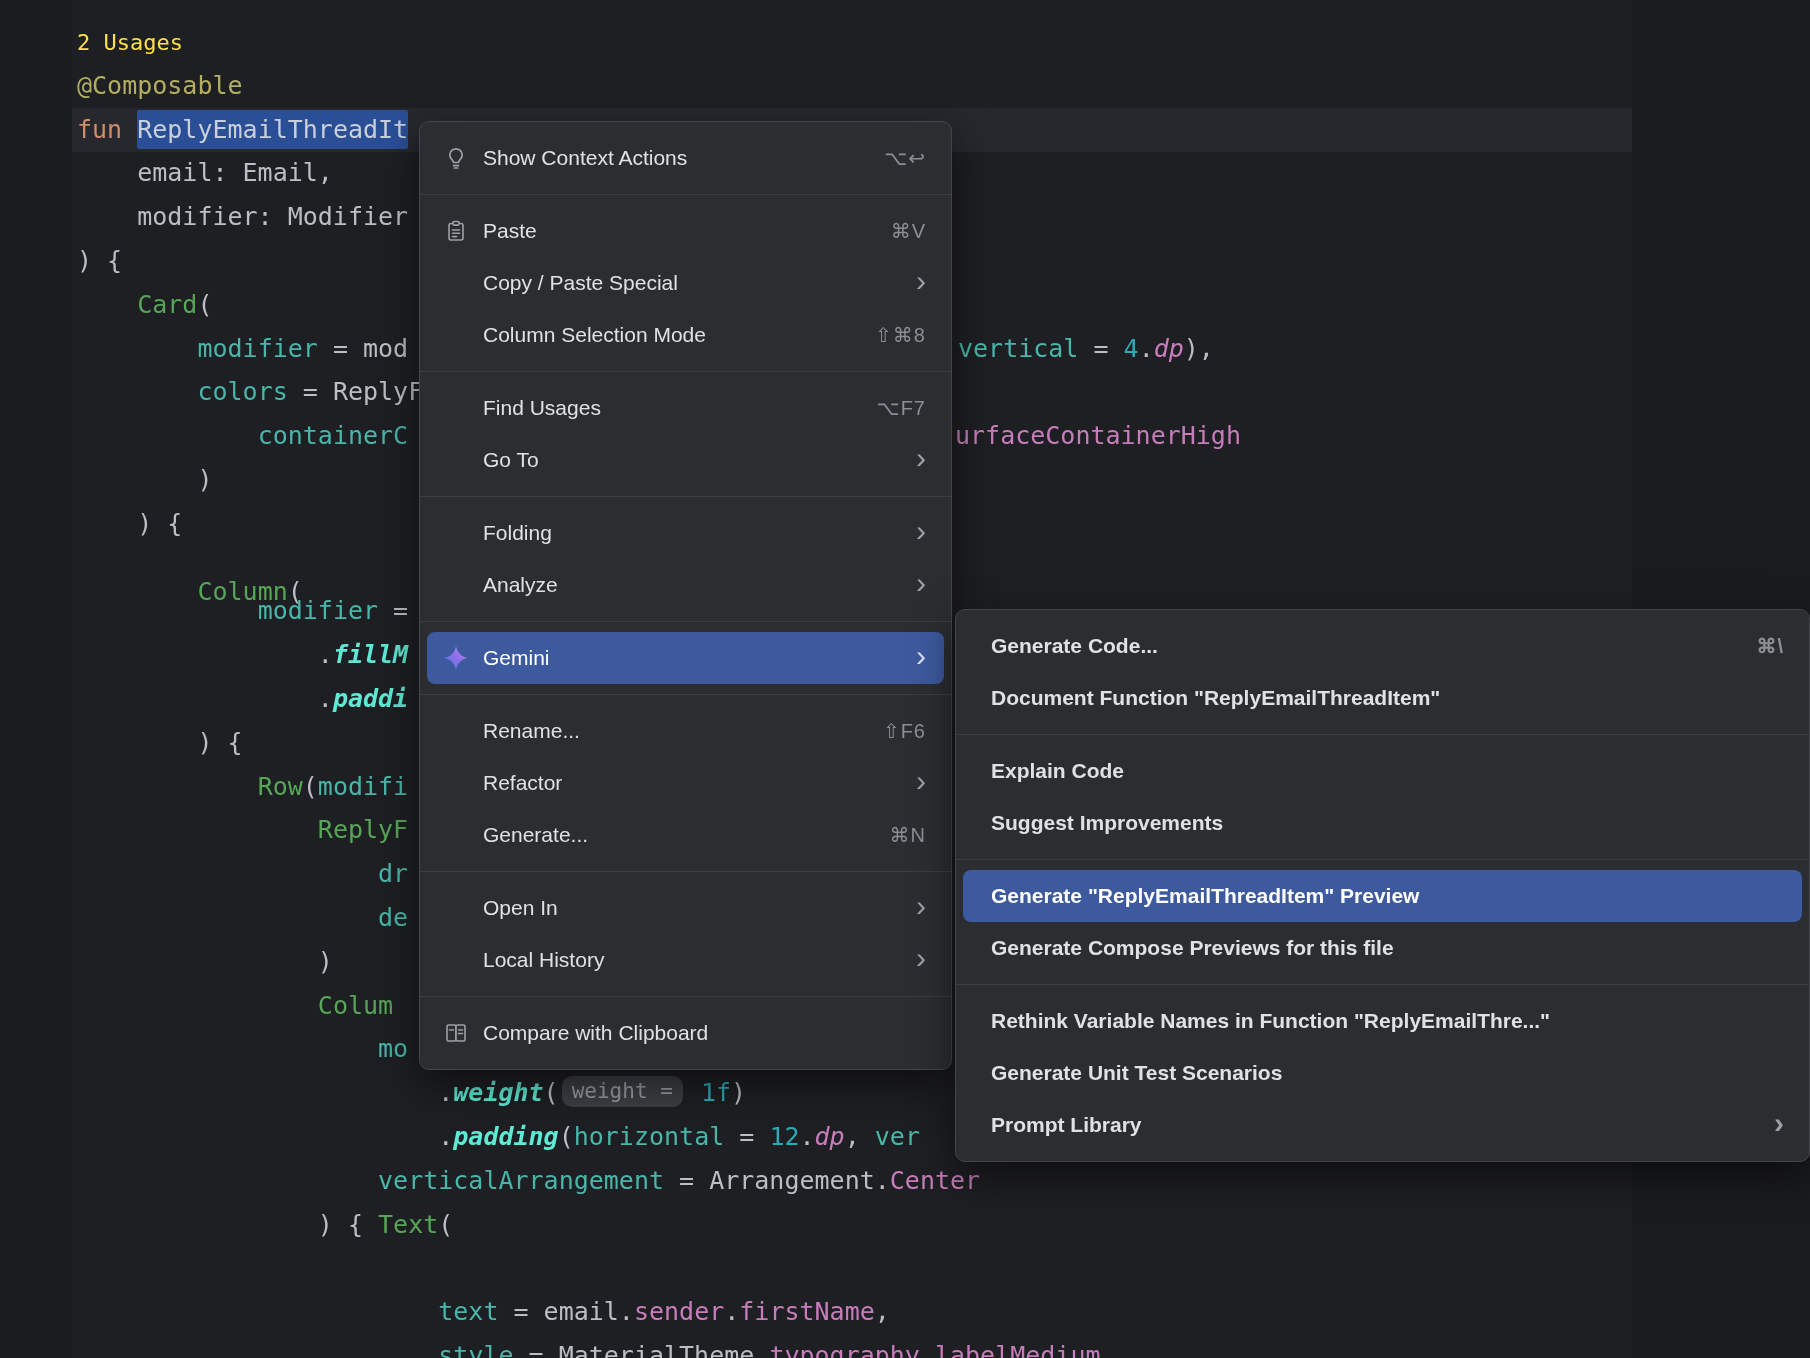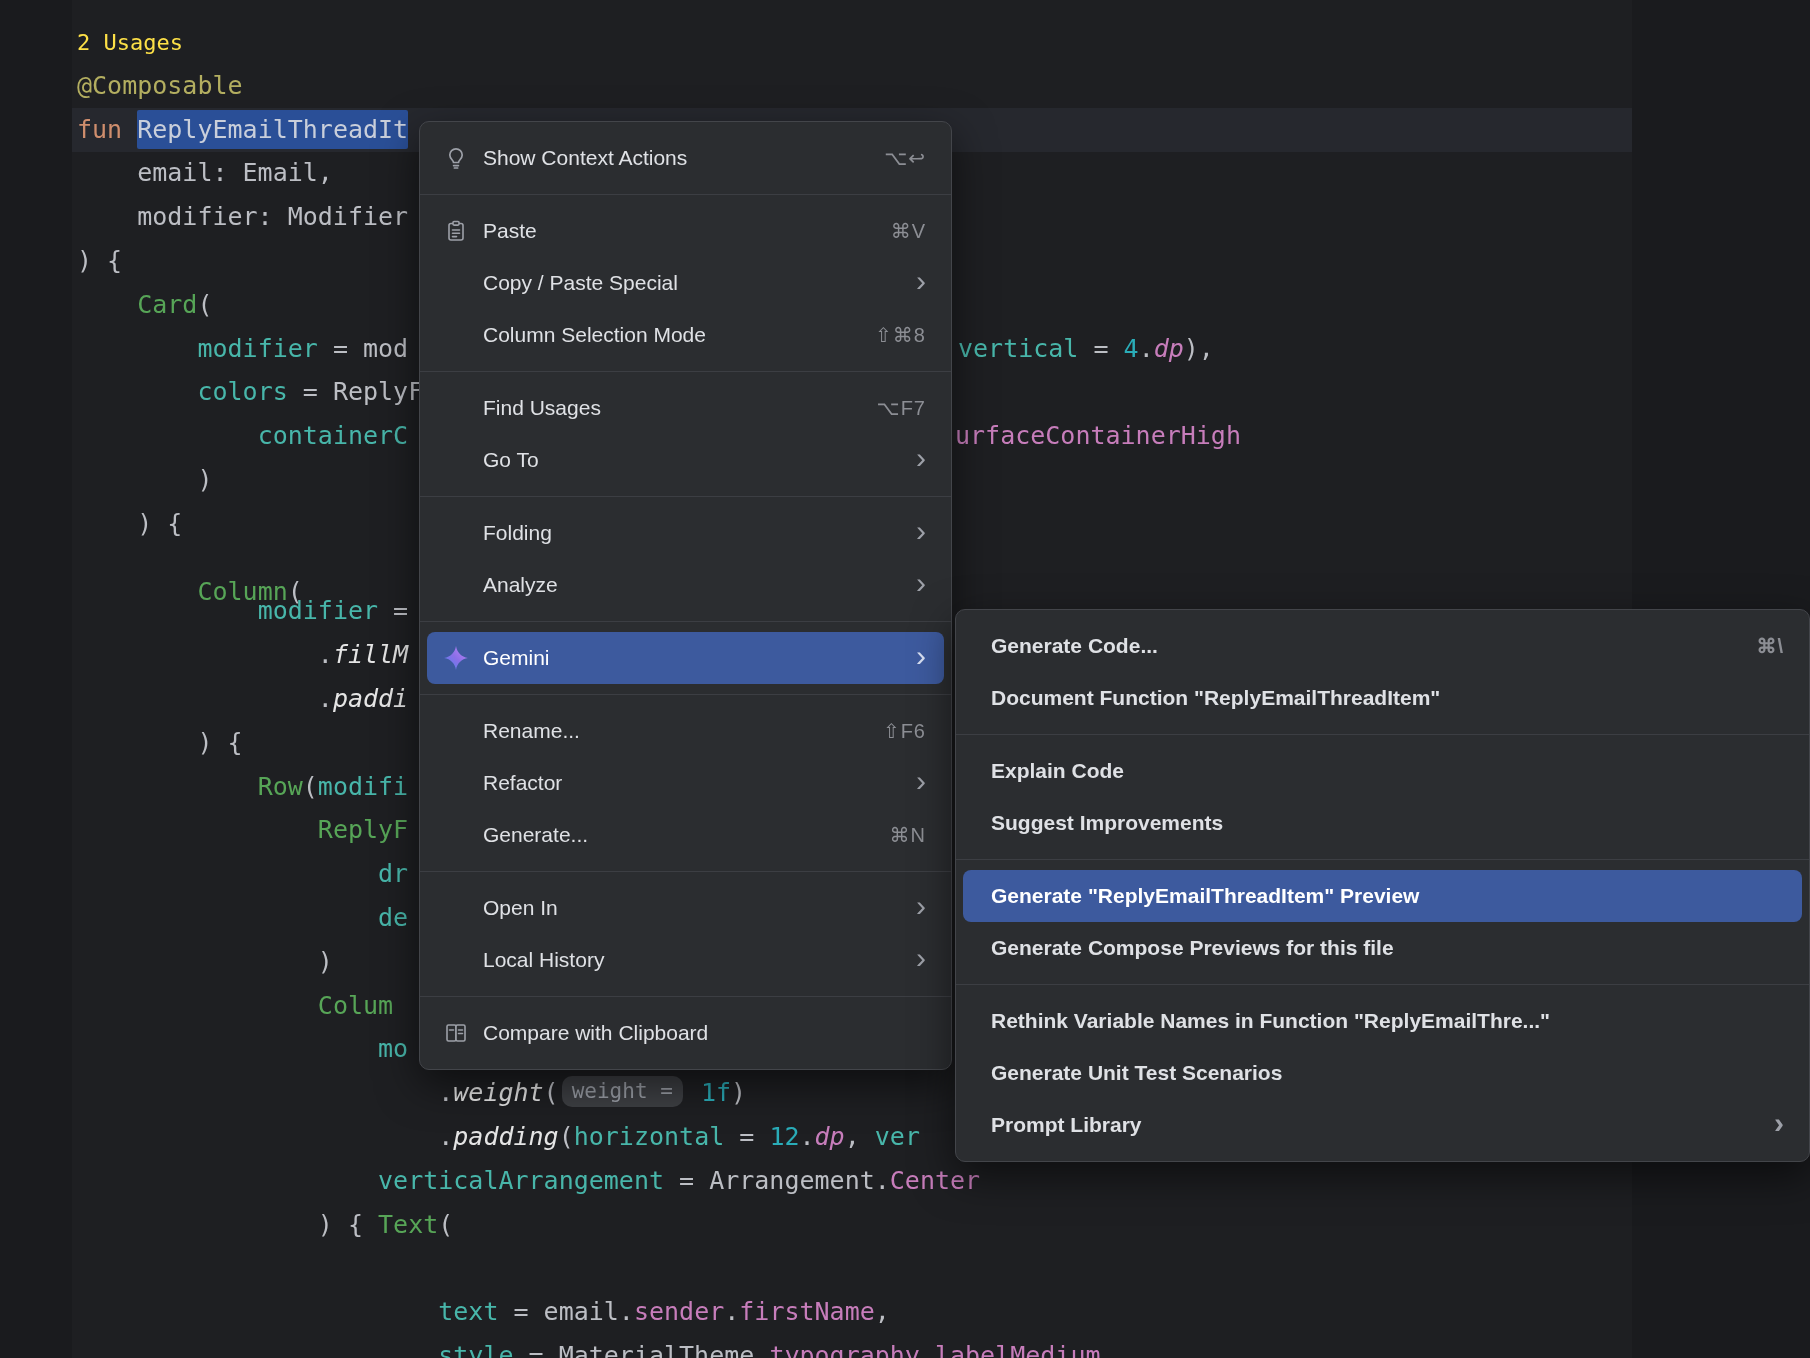--- a/index.html
+++ b/index.html
@@ -16,21 +16,21 @@
     position:absolute;left:77px;height:44px;line-height:44px;white-space:pre;
     font-family:"DejaVu Sans Mono",monospace;font-size:25px;color:#bcbec4;
   }
   .tok-txt{color:#bcbec4;}
   .tok-hint{color:#fde047;font-size:22px;}
   .tok-ann{color:#b3ae60;}
   .tok-kw{color:#cf8e6d;}
   .tok-def{color:#c9cfdb;}
   .tok-fn{color:#57a557;}
   .tok-narg{color:#48b6aa;}
-  .tok-ext{color:#e5e5e5;font-style:italic;}
+  .tok-ext{color:#5eead4;font-style:italic;font-weight:bold;}
   .tok-num{color:#2aacb8;}
   .tok-prop{color:#c77dbb;}
   .tok-prop-i{color:#c77dbb;font-style:italic;}
   .sel{background:#2a4f97;padding:5px 0;border-radius:2px;}
   .chip{
     display:inline-block;background:#3d3f43;color:#9a9ea6;border-radius:10px;
     padding:0 10px;font-size:21px;line-height:31px;vertical-align:3px;margin:0 3px;
   }
   
   .menu{

